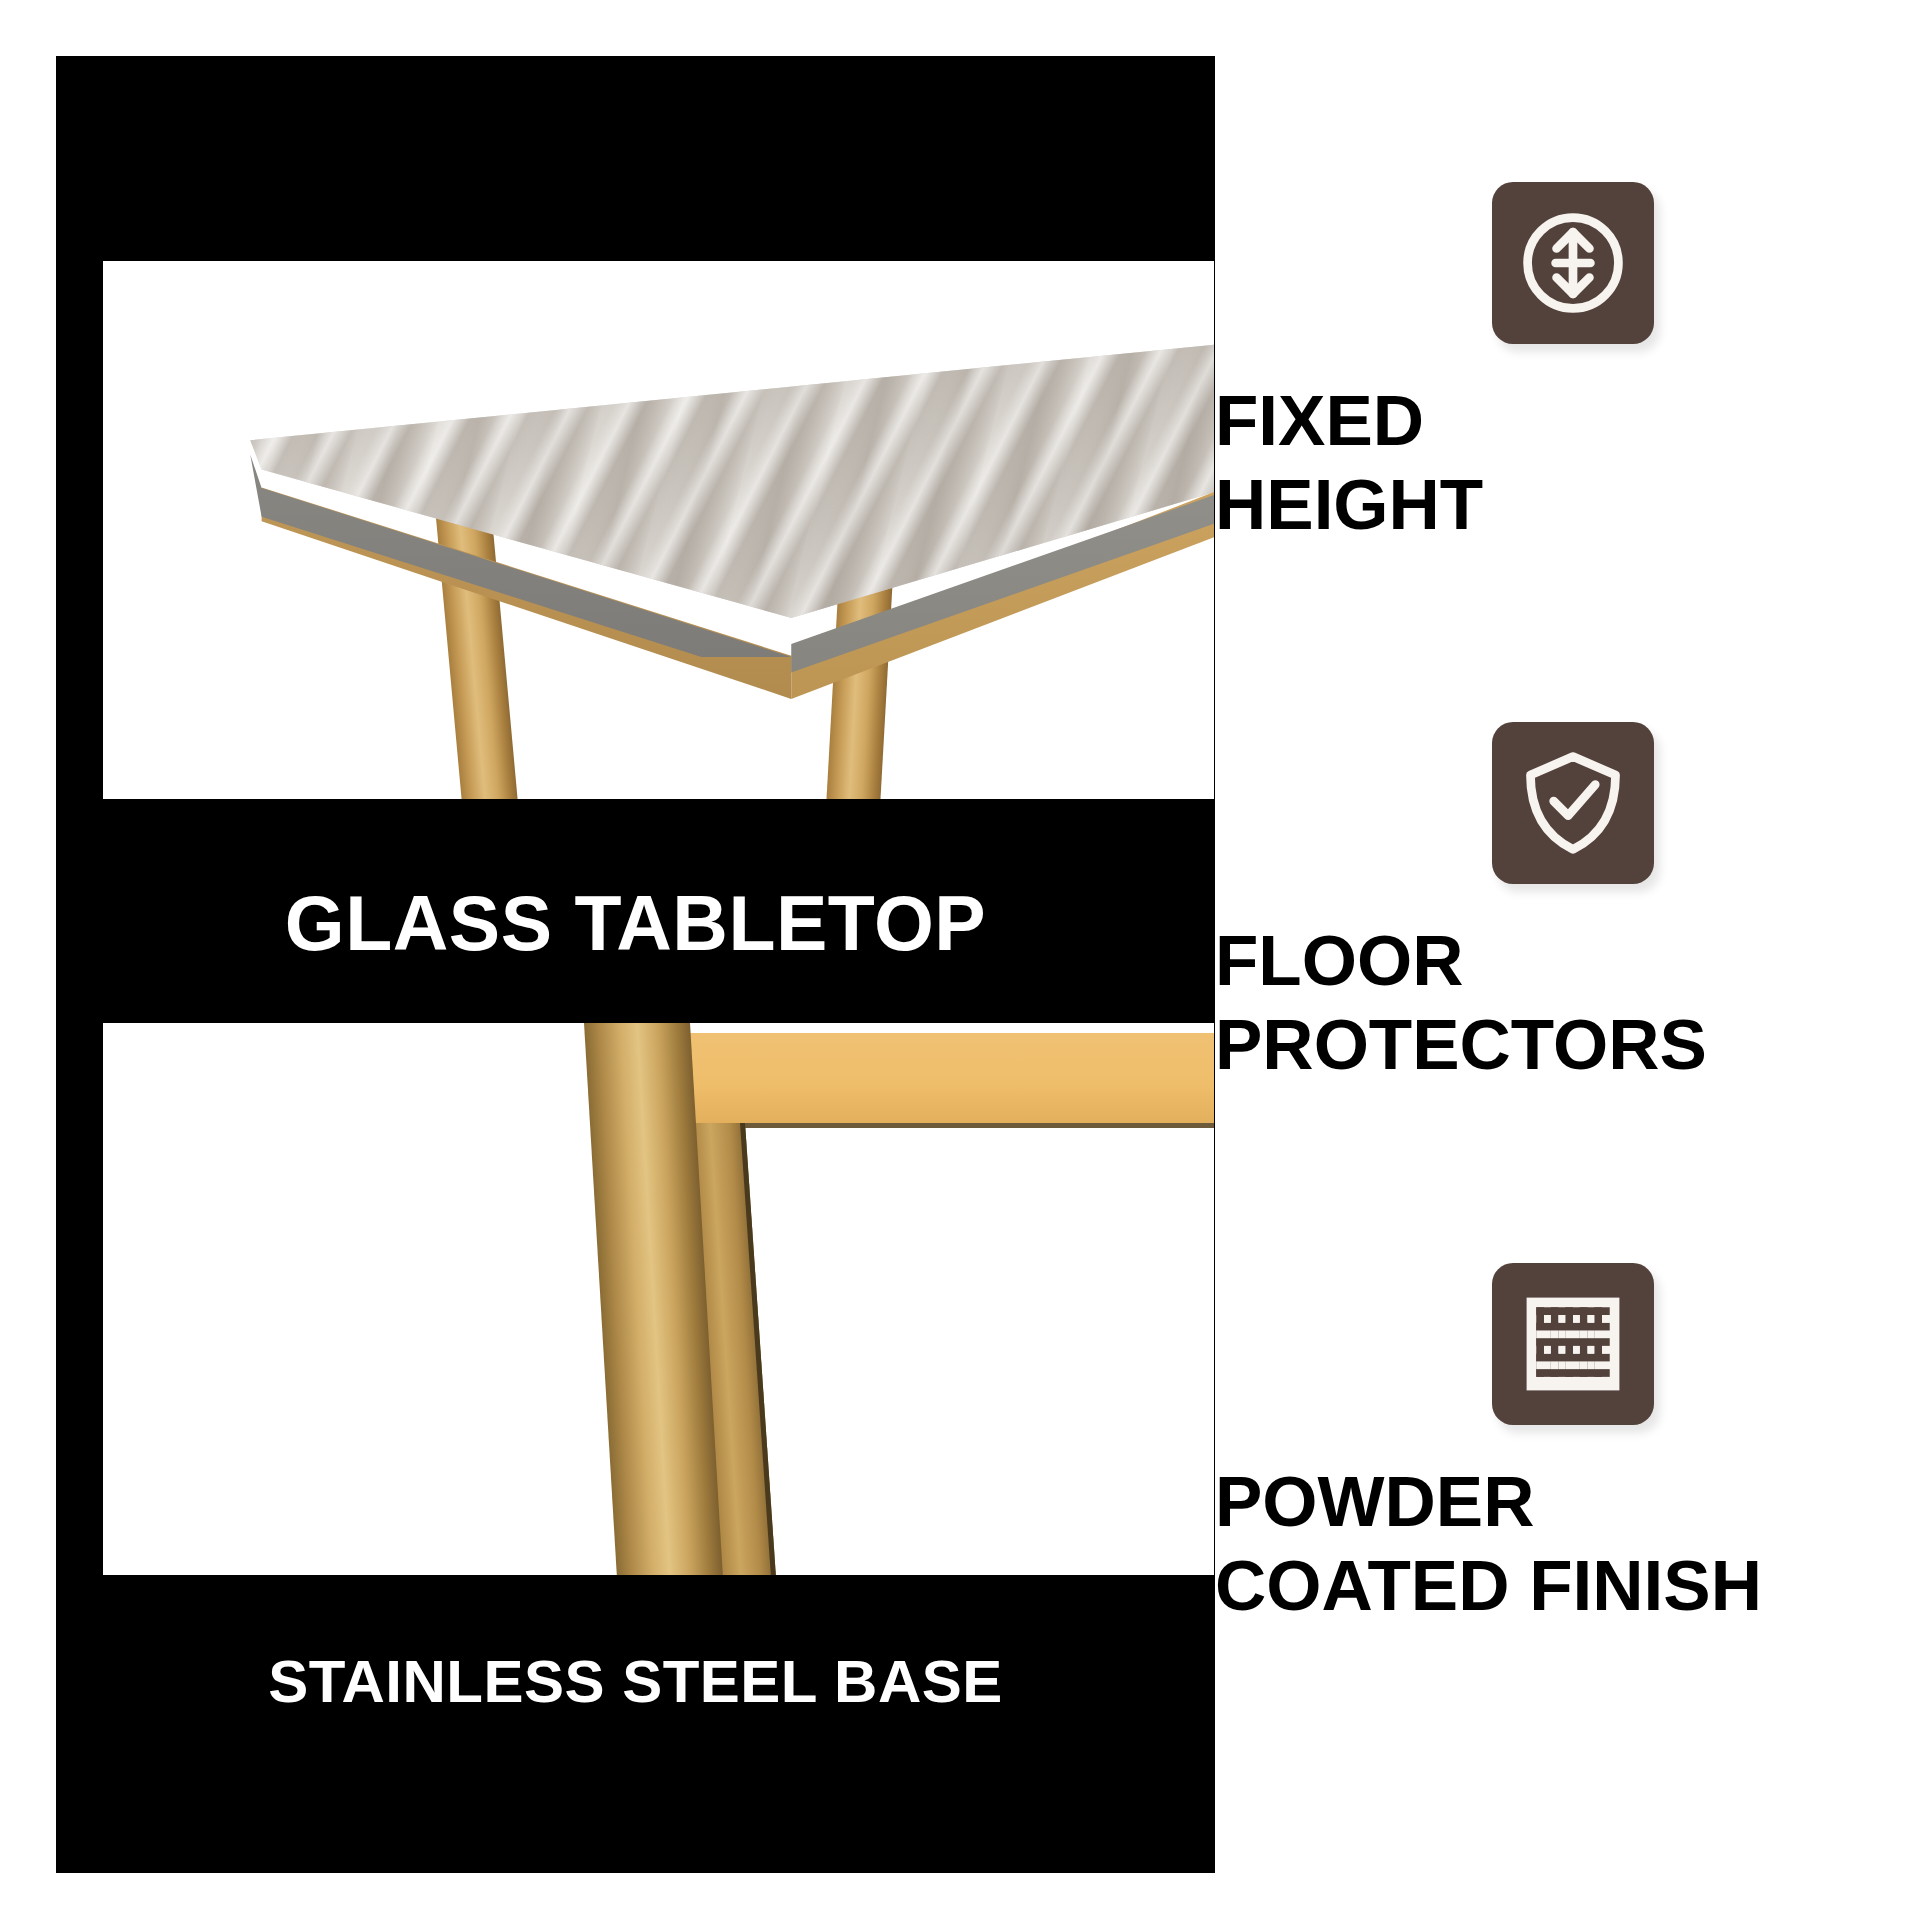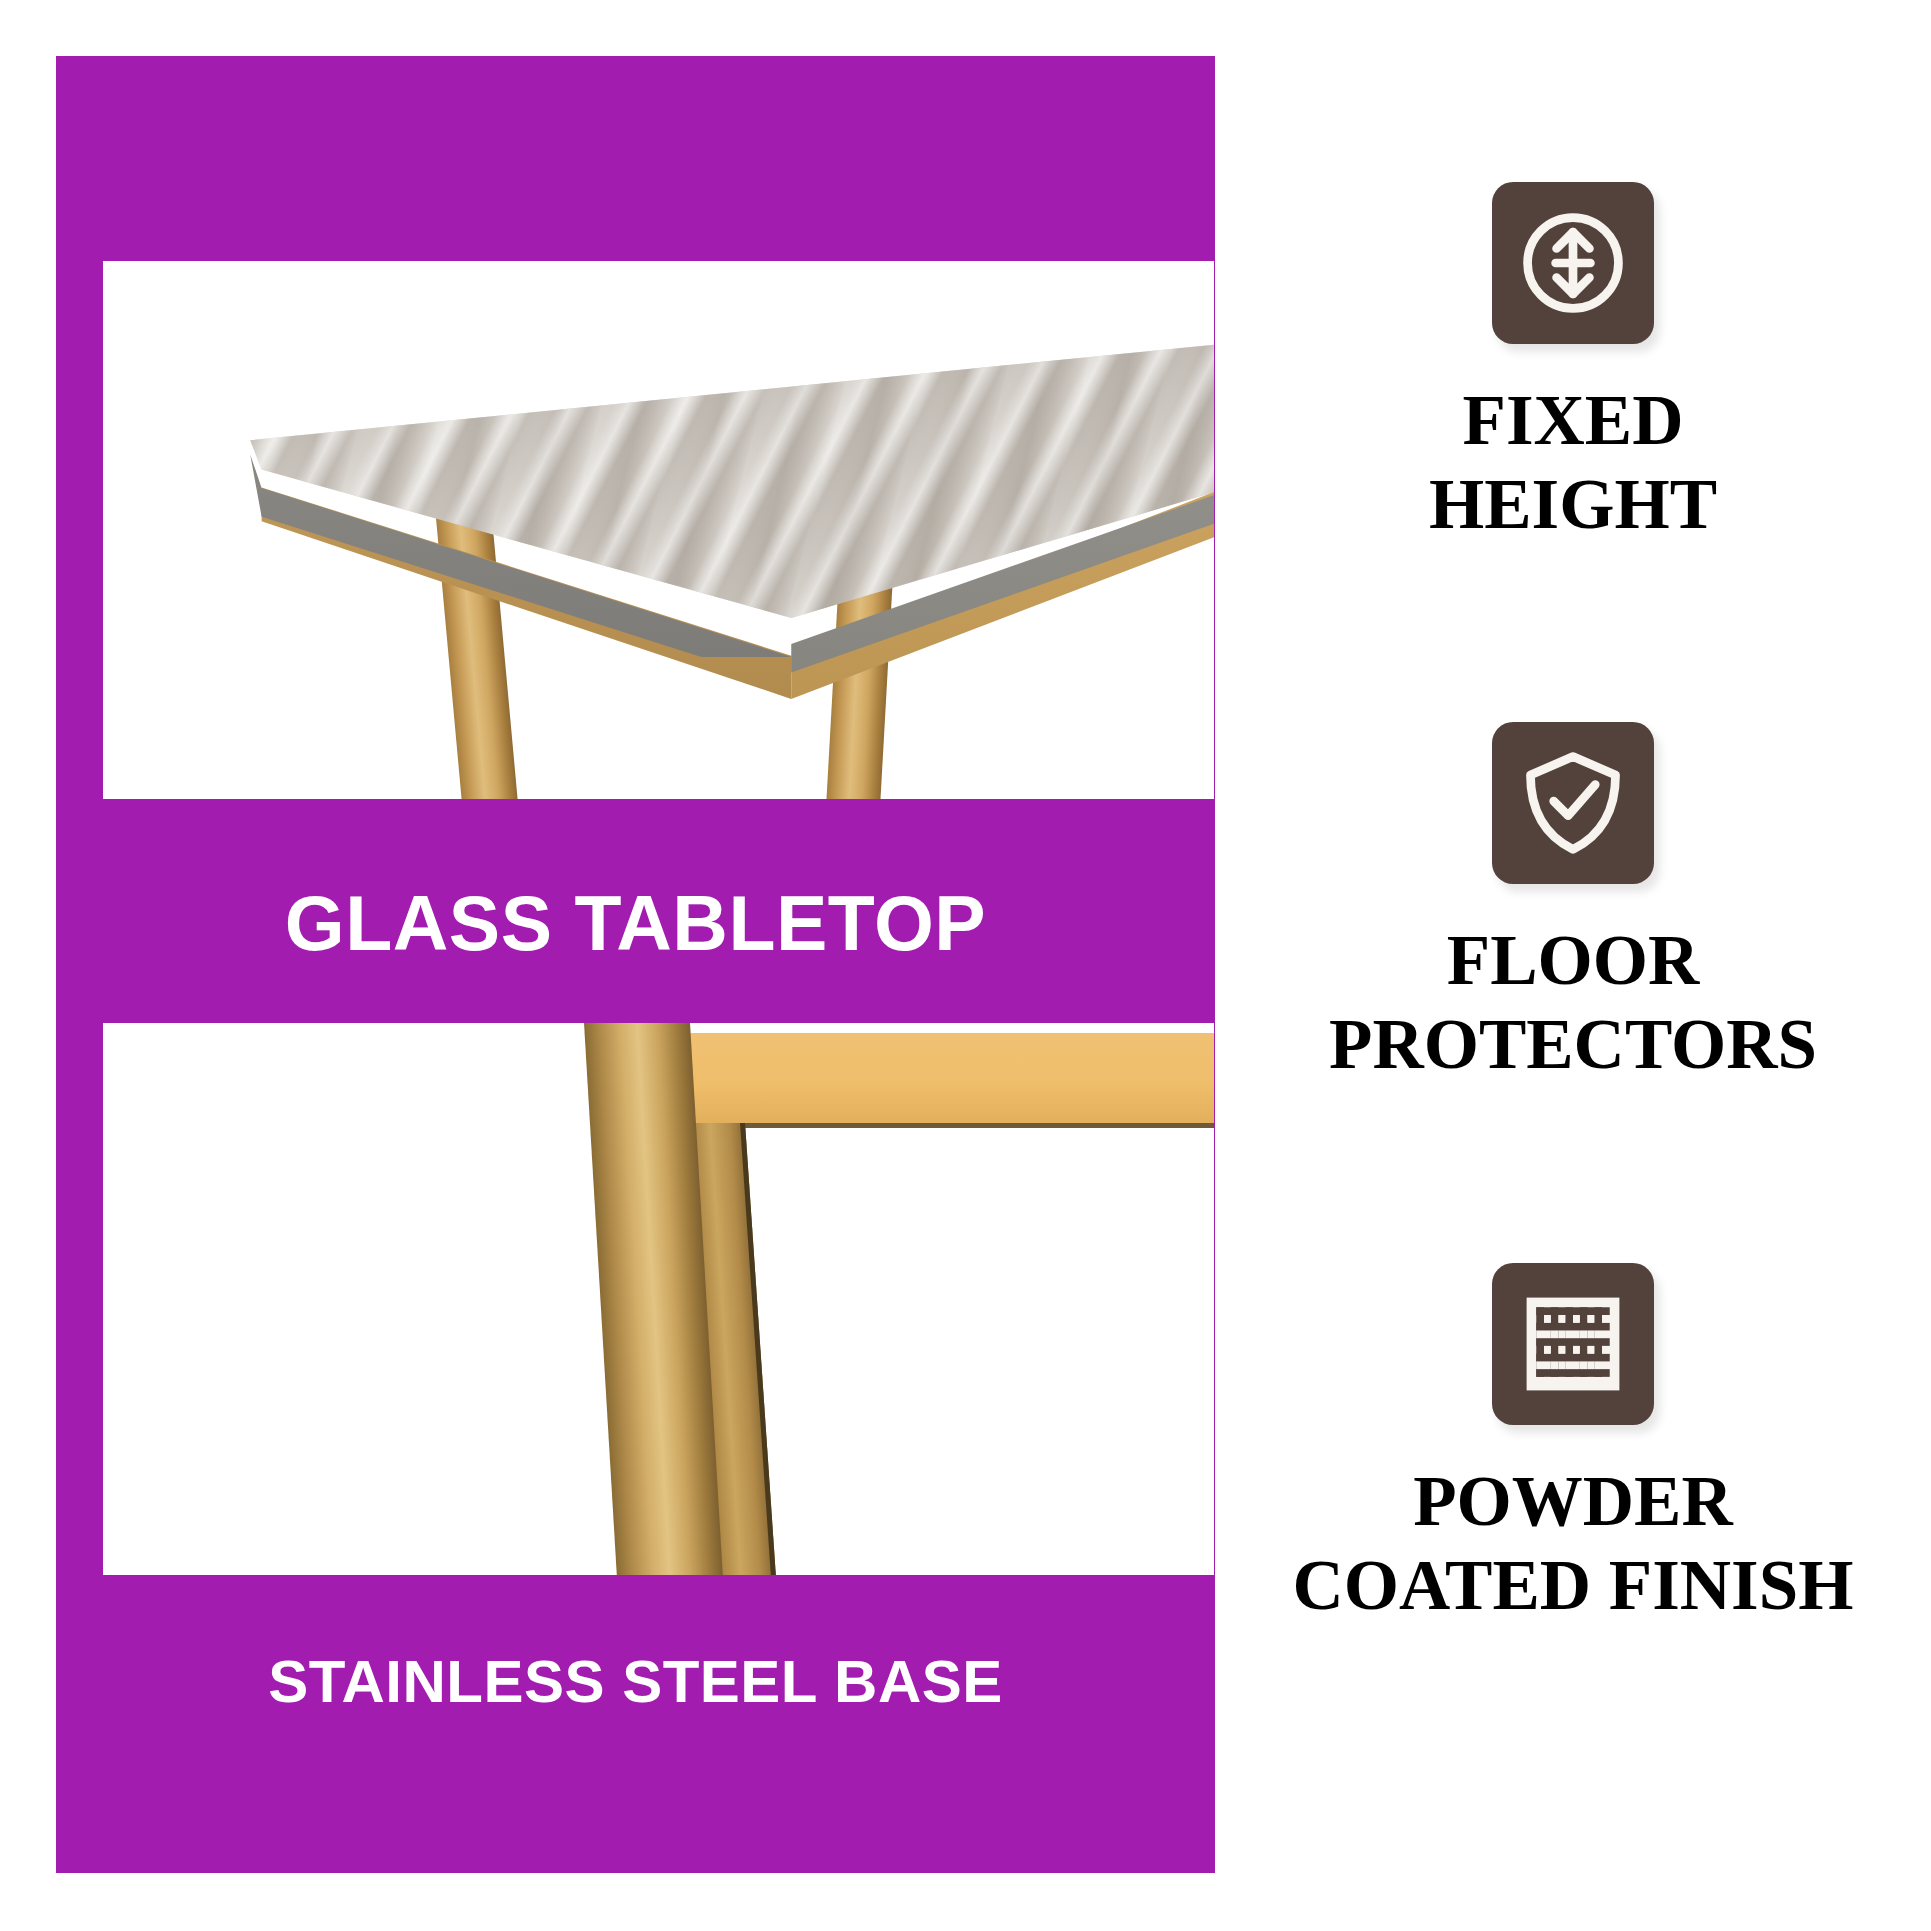--- a/index.html
+++ b/index.html
@@ -15,21 +15,21 @@
     position: relative;
   }
 
   
   #left-panel {
     position: absolute;
     left: 56px;
     top: 56px;
     width: 1159px;
     height: 1817px;
-    background: #a21caf;
+    background: #000000;
   }
 
   .photo-frame {
     position: absolute;
     left: 47px;
     background: #ffffff;
     overflow: hidden;
   }
   #photo-top    { top: 205px;  width: 1111px; height: 538px; }
   #photo-bottom { top: 967px; width: 1111px; height: 552px; }
@@ -163,22 +163,20 @@
     position: absolute;
     left: 1215px;
     top: 56px;
     width: 716px;
     height: 1817px;
   }
   .feature {
     position: absolute;
     left: 0;
     width: 716px;
-    text-align: center;
-    font-family: Liberation Serif, serif;
   }
   #feature-0 { top: 126px; }
   #feature-1 { top: 666px; }
   #feature-2 { top: 1207px; }
 
   .icon-tile {
     width: 162px;
     height: 162px;
     margin: 0 auto;
     border-radius: 21px;

